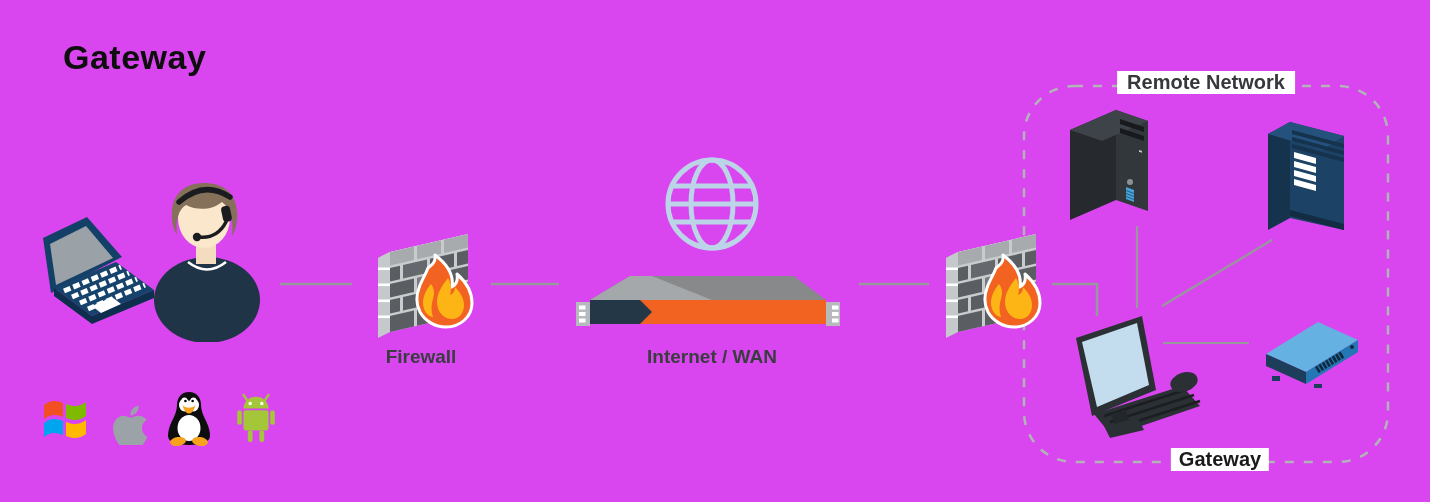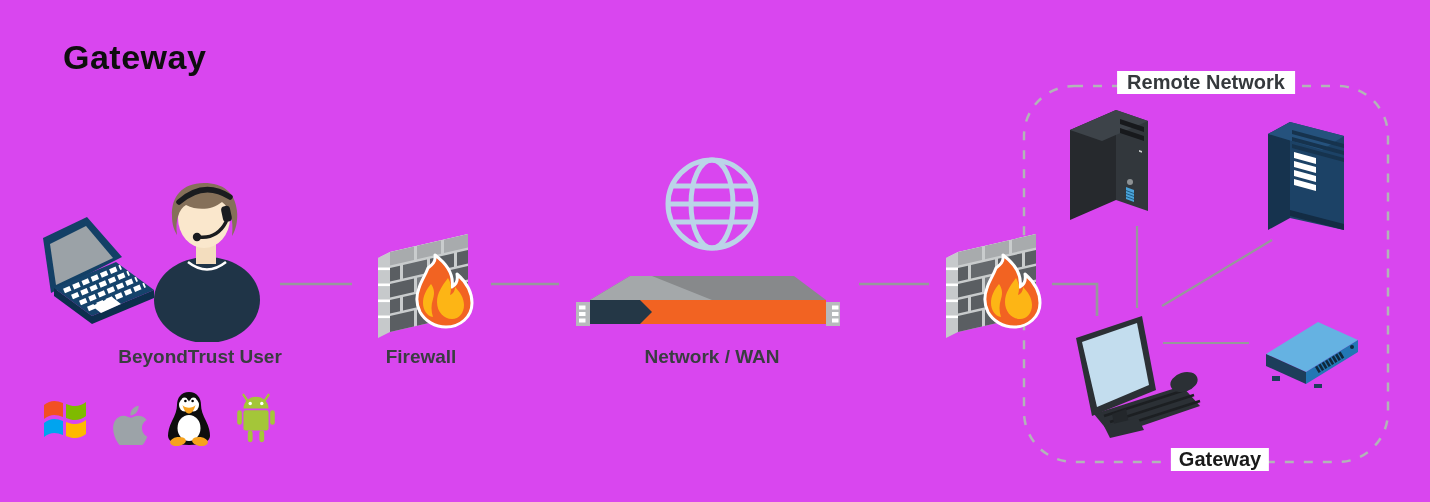--- a/index.html
+++ b/index.html
@@ -54,21 +54,20 @@
     <rect x="50" y="58" width="20" height="26" fill="#F3DDBE"></rect>
     <path d="M42,82 Q61,97 80,82" stroke="#FFFFFF" stroke-width="2.5" fill="none"></path>
     <ellipse cx="58" cy="38" rx="26" ry="30" fill="#FAE7CC"></ellipse>
     <path d="M58,3 C36,3 25,17 26,36 C26,44 28,50 31,55 C29,40 33,29 40,25 C52,31 66,30 76,22 C84,28 88,40 86,56 C90,50 92,40 91,31 C89,12 77,3 58,3 Z" fill="#857059"></path>
     <path d="M33,22 Q58,0 84,17" stroke="#1A1C1F" stroke-width="5.5" fill="none" stroke-linecap="round"></path>
     <rect x="76" y="26" width="9" height="16" rx="4" fill="#1A1C1F" transform="rotate(-12 80 34)"></rect>
     <path d="M80,42 Q71,59 53,57" stroke="#1A1C1F" stroke-width="3.5" fill="none" stroke-linecap="round"></path>
     <circle cx="51" cy="57" r="4.2" fill="#1A1C1F"></circle>
   </svg>
 
-  <div class="lbl" style="left:200px;top:346px;">BeyondTrust User</div>
 
   <svg class="icon" style="left:42px;top:393px;width:46px;height:52px;" viewBox="0 0 46 52">
     <path d="M2,12 C8,7 14,7 21,10 L21,24 C14,21 8,21 2,26 Z" fill="#F25022"></path>
     <path d="M24,11 C31,14 38,14 44,9 L44,23 C38,28 31,28 24,25 Z" fill="#7FBA00"></path>
     <path d="M2,30 C8,25 14,25 21,28 L21,42 C14,39 8,39 2,44 Z" fill="#00A4EF"></path>
     <path d="M24,29 C31,32 38,32 44,27 L44,41 C38,46 31,46 24,43 Z" fill="#FFB900"></path>
   </svg>
 
   <svg class="icon" style="left:104px;top:391px;width:44px;height:54px;" viewBox="0 0 44 54">
     <g fill="#9CA3A8" transform="translate(2,4) scale(1.15)">
@@ -171,21 +170,21 @@
       <rect x="3" y="46.5" width="6.5" height="4" fill="#FFFFFF"></rect>
     <rect x="250" y="30" width="14" height="24" fill="#B7BABC"></rect>
     <rect x="256" y="33.5" width="6.5" height="4" fill="#FFFFFF"></rect>
       <rect x="256" y="40" width="6.5" height="4" fill="#FFFFFF"></rect>
       <rect x="256" y="46.5" width="6.5" height="4" fill="#FFFFFF"></rect>
     <polygon points="14,28 54,4 218,4 250,28" fill="#87898B"></polygon>
     <polygon points="14,28 54,4 76,4 136,28" fill="#A4A8AA"></polygon>
     <rect x="14" y="28" width="236" height="24" fill="#F26322"></rect>
     <polygon points="14,28 64,28 76,40 64,52 14,52" fill="#243746"></polygon>
   </svg>
-  <div class="lbl" style="left:712px;top:346px;">Network / WAN</div>
+  <div class="lbl" style="left:712px;top:346px;">Internet / WAN</div>
 
   <svg class="icon" style="left:942px;top:228px;width:106px;height:112px;" viewBox="0 0 106 112">
     <use href="#sym-firewall"></use>
   </svg>
 
   <div class="rn-lbl" style="left:1206px;top:71px;">Remote Network</div>
   <div class="gw-lbl" style="left:1220px;top:448px;">Gateway</div>
 
   <svg class="icon" style="left:1068px;top:106px;width:84px;height:116px;" viewBox="0 0 84 116">
     <polygon points="2,24 48,4 48,94 2,114" fill="#26292D"></polygon>

